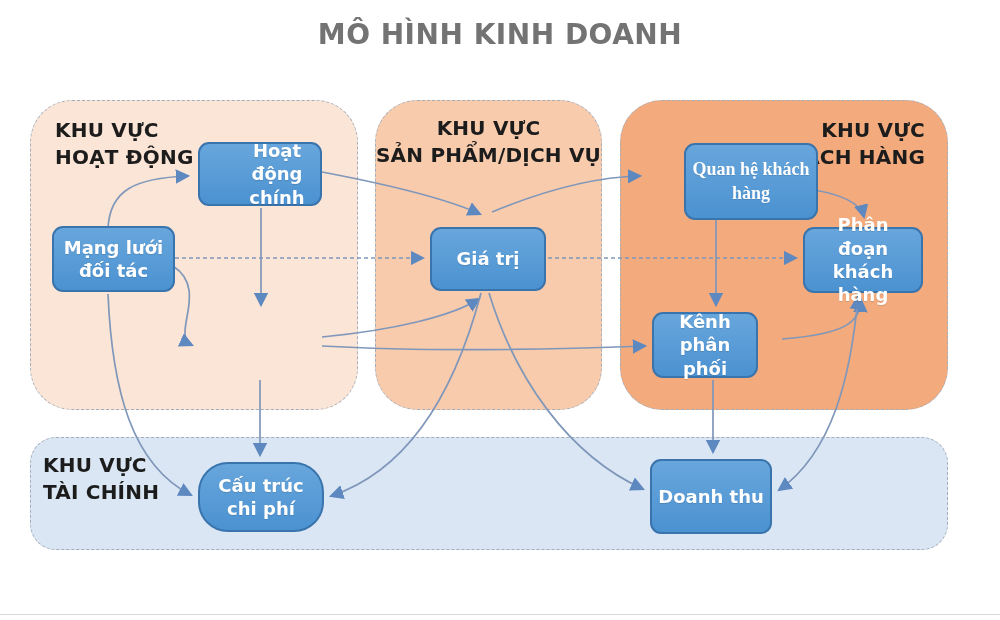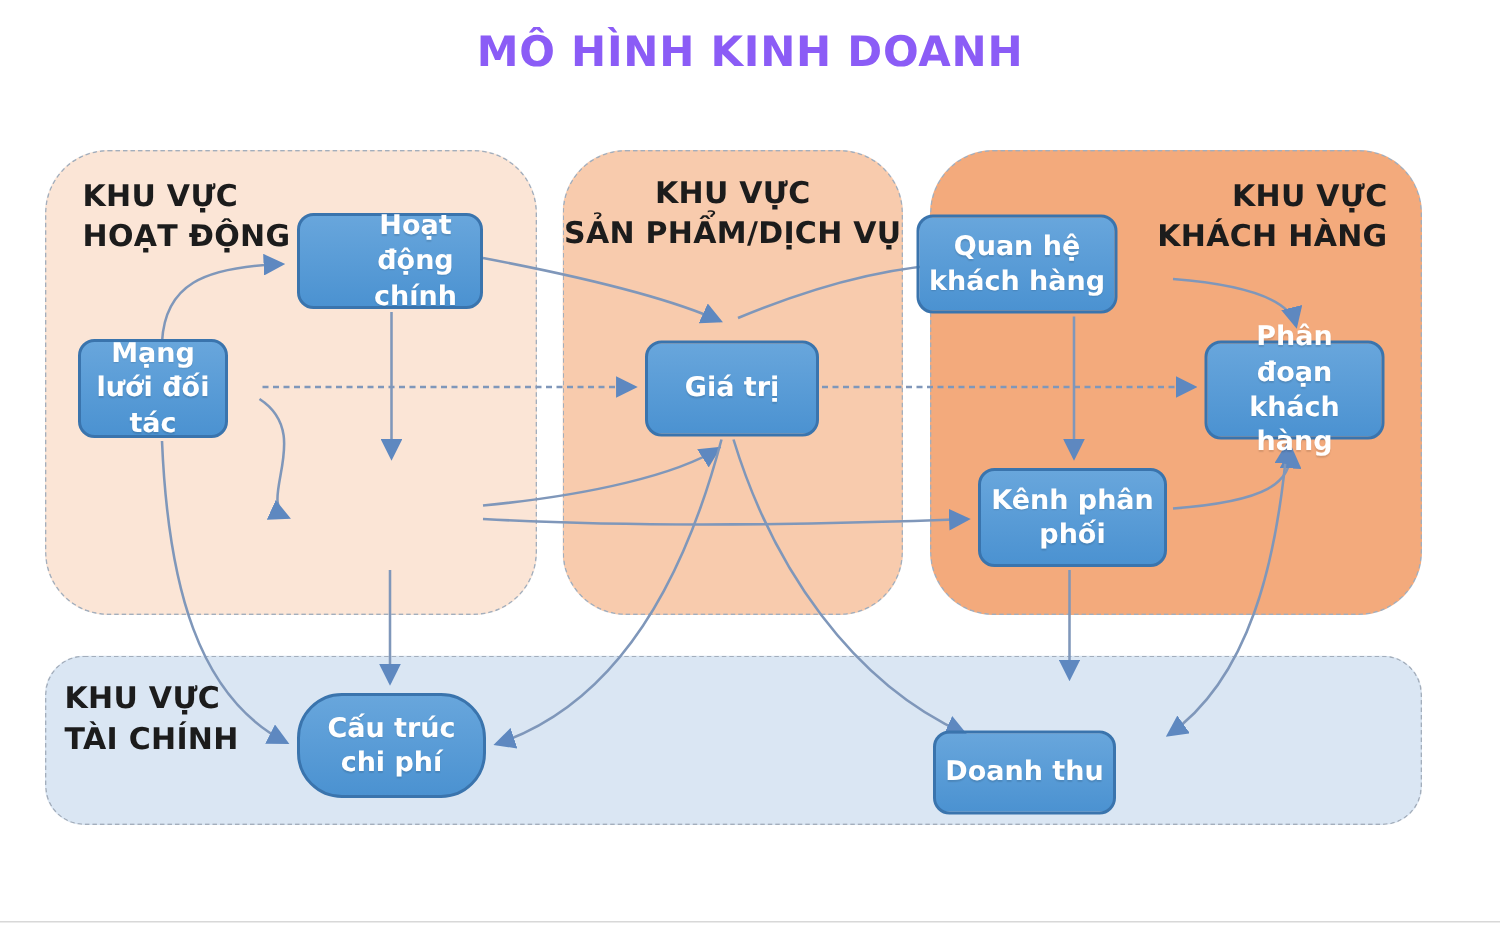--- a/index.html
+++ b/index.html
@@ -2,21 +2,21 @@
 <html><head>
 <meta charset="utf-8">
 <style>
   html,body{margin:0;padding:0;background:#fff;}
   #canvas{
     position:relative;width:1000px;height:620px;background:#ffffff;
     font-family:"DejaVu Sans","Liberation Sans",sans-serif;overflow:hidden;
   }
   .title{
     position:absolute;left:0;top:18px;width:1000px;text-align:center;
-    font-size:28px;font-weight:800;color:#8b5cf6;letter-spacing:.5px;
+    font-size:28px;font-weight:800;color:#737373;letter-spacing:.5px;
   }
   .zone{position:absolute;box-sizing:border-box;border:1.6px dashed #a3aebc;}
   .zone-label{
     position:absolute;font-size:20px;font-weight:800;color:#1c1c1c;
     line-height:1.35;white-space:pre-line;letter-spacing:.2px;
   }
   #zone-operations{left:30px;top:100px;width:328px;height:310px;background:#fbe5d6;border-radius:42px;}
   #zone-operations .zone-label{left:24px;top:16px;text-align:left;}
   #zone-product{left:375px;top:100px;width:227px;height:310px;background:#f8cbad;border-radius:42px;}
   #zone-product .zone-label{left:0;top:14px;width:100%;text-align:center;}
@@ -24,28 +24,28 @@
   #zone-customer .zone-label{right:22px;top:16px;text-align:right;}
   #zone-finance{left:30px;top:437px;width:918px;height:113px;background:#dae6f3;border-radius:26px;}
   #zone-finance .zone-label{left:12px;top:14px;text-align:left;}
   .node{
     position:absolute;box-sizing:border-box;display:flex;align-items:center;justify-content:center;
     background:linear-gradient(#68a6dc,#4b92d1);border:2px solid #3a74ad;border-radius:11px;
     color:#ffffff;font-size:18px;font-weight:700;text-align:center;line-height:1.3;
     padding:2px 6px;text-shadow:0 1px 1px rgba(0,0,0,.12);
   }
   #node-hoat-dong-chinh{left:198px;top:142px;width:124px;height:64px;padding-left:40px;}
-  #node-mang-luoi-doi-tac{left:52px;top:226px;width:100px;height:66px;}
+  #node-mang-luoi-doi-tac{left:52px;top:226px;width:123px;height:66px;}
   #node-nguon-luc-chinh{left:200px;top:313px;width:120px;height:65px;}
   #node-gia-tri{left:430px;top:227px;width:116px;height:64px;text-align:center;}
-  #node-quan-he-khach-hang{left:611px;top:143px;width:134px;height:66px;}
+  #node-quan-he-khach-hang{left:684px;top:143px;width:134px;height:77px;font-family:Liberation Serif, serif;}
   #node-phan-doan-khach-hang{left:803px;top:227px;width:120px;height:66px;}
-  #node-kenh-phan-phoi{left:652px;top:312px;width:126px;height:66px;}
+  #node-kenh-phan-phoi{left:652px;top:312px;width:106px;height:66px;}
   #node-cau-truc-chi-phi{left:198px;top:462px;width:126px;height:70px;border-radius:30px;}
-  #node-doanh-thu{left:622px;top:459px;width:122px;height:56px;margin-top:28px;}
+  #node-doanh-thu{left:650px;top:459px;width:122px;height:75px;}
   #edges{position:absolute;left:0;top:0;pointer-events:none;}
   .edge{fill:none;stroke:#7f97ba;stroke-width:1.7px;}
   .edge.dashed{stroke-dasharray:4 3;}
   .bottom-rule{position:absolute;left:0;top:614px;width:1000px;height:1px;background:#d8d8d8;}
 </style>
 </head>
 <body>
 
 <div id="canvas">
 

